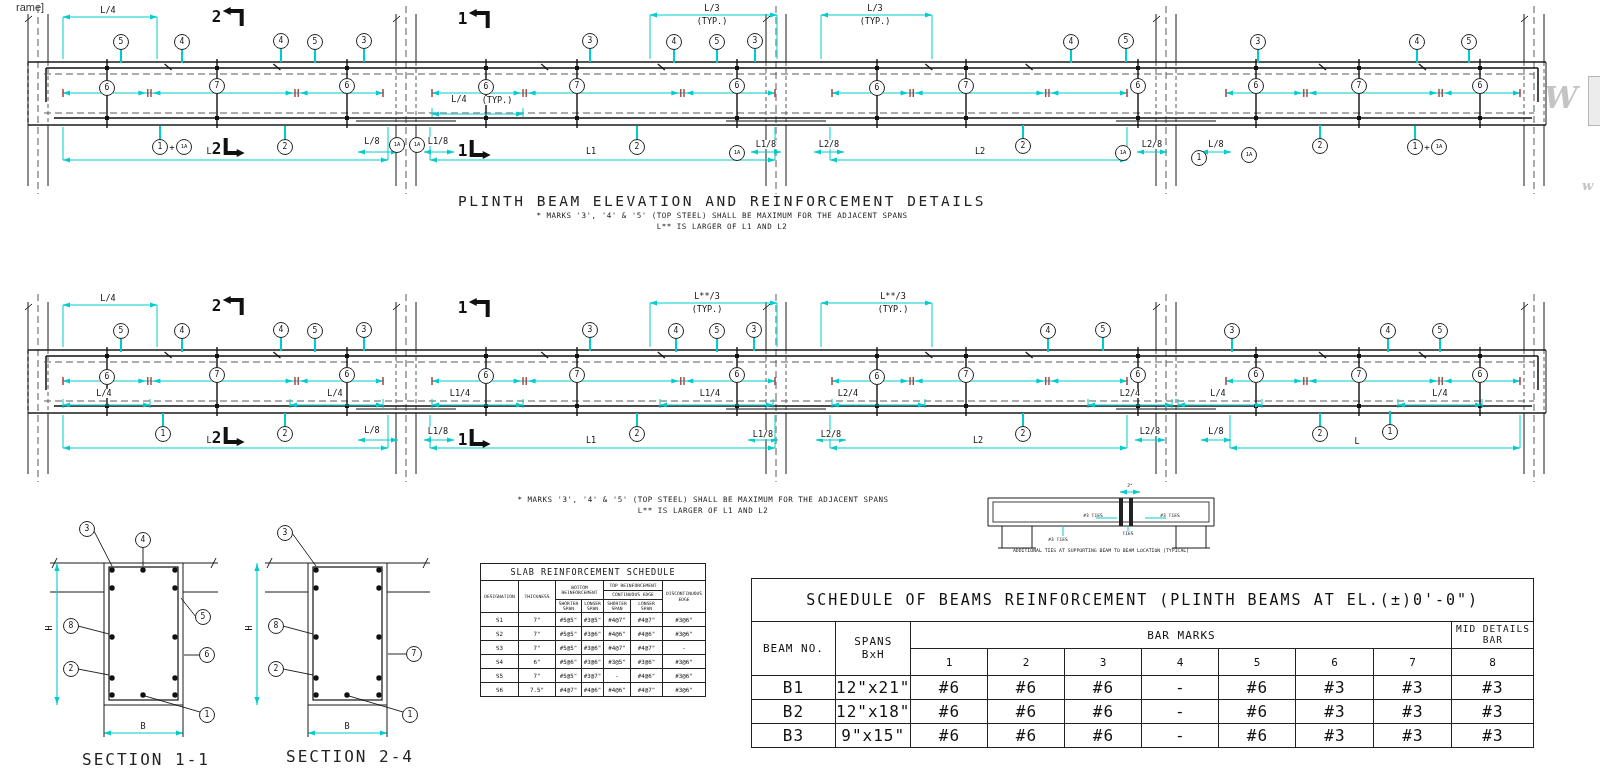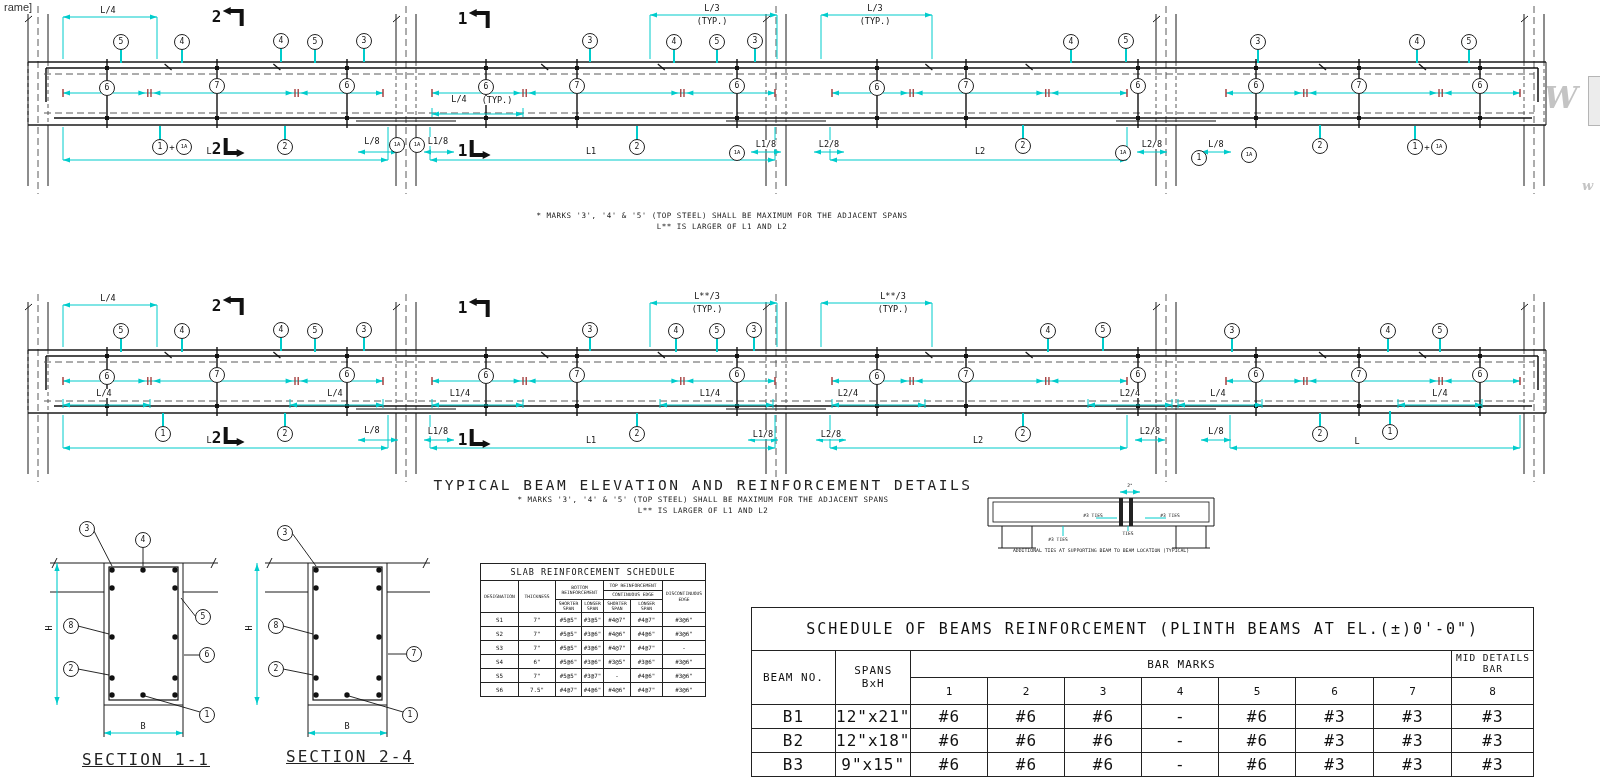--- a/index.html
+++ b/index.html
@@ -10,39 +10,39 @@
   .tiny{font-size:4.6px;background:transparent;}
   .rot{transform:translate(-50%,-50%) rotate(-90deg);background:transparent;}
   .mk{position:absolute;width:14px;height:14px;margin:-8px 0 0 -8px;border:1.1px solid #222;border-radius:50%;background:#fff;display:flex;align-items:center;justify-content:center;font:8px "DejaVu Sans Mono",monospace;color:#111;line-height:1;}
   .mk2{font-size:5.5px;}
   .ldr{position:absolute;width:1.2px;background:#00cccc;}
   .plus{position:absolute;transform:translate(-50%,-50%);font:9px "DejaVu Sans Mono",monospace;color:#111;}
   .cut{position:absolute;transform:translate(-50%,-50%);display:flex;gap:1px;align-items:center;}
   .cutnum{font:600 16px "DejaVu Sans Mono",monospace;color:#111;}
   .title{position:absolute;transform:translateX(-50%);font:14.5px "DejaVu Sans Mono",monospace;letter-spacing:2.5px;color:#222;white-space:nowrap;}
   .note{position:absolute;transform:translateX(-50%);font:7.5px "DejaVu Sans Mono",monospace;letter-spacing:.5px;color:#222;white-space:nowrap;}
-  .sectitle{position:absolute;transform:translateX(-50%);font:16px "DejaVu Sans Mono",monospace;letter-spacing:2px;color:#222;white-space:nowrap;text-decoration:underline;}
+  .sectitle{position:absolute;transform:translateX(-50%);font:16px "DejaVu Sans Mono",monospace;letter-spacing:2px;color:#222;white-space:nowrap;}
   .detailcap{position:absolute;transform:translateX(-50%);font:4.8px "DejaVu Sans Mono",monospace;color:#222;white-space:nowrap;}
-  .corner{position:absolute;left:4px;top:1px;font:11px "Liberation Sans",sans-serif;color:#333;}
+  .corner{position:absolute;left:16px;top:1px;font:11px "Liberation Sans",sans-serif;color:#333;}
   .wm{position:absolute;color:#8a8a8a;opacity:.5;font-family:"DejaVu Serif",serif;font-style:italic;font-weight:bold;}
   .greybox{position:absolute;left:1588px;top:76px;width:14px;height:48px;background:#ececec;border:1px solid #b5b5b5;}
   table{border-collapse:collapse;background:#fff;table-layout:fixed;}
   .beams td{border:1.2px solid #222;text-align:center;font-family:"DejaVu Sans Mono",monospace;color:#111;padding:0;overflow:hidden;}
   .btitle{height:42px;font-size:15px;letter-spacing:2px;}
   .bh{font-size:11px;height:26px;letter-spacing:1px;}
   .pre{white-space:pre-line;line-height:1.15;}
   .smallh{font-size:9.5px;}
   .bd{font-size:16px;height:23px;letter-spacing:1px;}
   .slab td{border:1px solid #222;text-align:center;font-family:"DejaVu Sans Mono",monospace;color:#111;padding:0;overflow:hidden;}
   .stitle{font-size:8.5px;height:16px;letter-spacing:1px;}
   .sh{font-size:4.6px;white-space:pre-line;line-height:1.1;}
   .sh1{height:10px;}.sh2{height:9px;}.sh3{height:13px;}
   .sd{font-size:5.8px;height:13px;}
   #slab-table-wrap{position:absolute;left:480px;top:563px;}
-  #beam-table-wrap{position:absolute;left:751px;top:607px;}
+  #beam-table-wrap{position:absolute;left:751px;top:578px;}
 </style>
 </head>
 <body>
 
 <div id="stage">
   <svg id="linework" width="1600" height="782">
       <line x1="28" y1="14" x2="28" y2="62" stroke="#1b1b1b" stroke-width="1"></line>
       <line x1="48" y1="14" x2="48" y2="62" stroke="#1b1b1b" stroke-width="1"></line>
       <line x1="28" y1="125" x2="28" y2="186" stroke="#1b1b1b" stroke-width="1"></line>
       <line x1="48" y1="125" x2="48" y2="186" stroke="#1b1b1b" stroke-width="1"></line>
@@ -804,23 +804,23 @@
       <div class="mk" style="left: 276px; top: 626px;">8</div>
       <div class="mk" style="left: 414px; top: 654px;">7</div>
       <div class="mk" style="left: 276px; top: 669px;">2</div>
       <div class="mk" style="left: 410px; top: 715px;">1</div>
       <div class="lbl rot" style="left: 249px; top: 628px;">H</div>
       <div class="lbl" style="left: 347px; top: 722px;">B</div>
       <div class="wm" style="left: 1544px; top: 80px; font-size: 30px;">W</div>
       <div class="wm" style="left: 1582px; top: 178px; font-size: 13px;">w</div>
     </div>
   <div class="corner">rame]</div>
+  <div class="title" style="left:722px;top:193px">PLINTH BEAM ELEVATION AND REINFORCEMENT DETAILS</div>
   <div class="note" style="left:722px;top:211px">* MARKS '3', '4' &amp; '5' (TOP STEEL) SHALL BE MAXIMUM FOR THE ADJACENT SPANS</div>
   <div class="note" style="left:722px;top:222px">L** IS LARGER OF L1 AND L2</div>
-  <div class="title" style="left:703px;top:477px">TYPICAL BEAM ELEVATION AND REINFORCEMENT DETAILS</div>
   <div class="note" style="left:703px;top:495px">* MARKS '3', '4' &amp; '5' (TOP STEEL) SHALL BE MAXIMUM FOR THE ADJACENT SPANS</div>
   <div class="note" style="left:703px;top:506px">L** IS LARGER OF L1 AND L2</div>
   <div class="sectitle" style="left:146px;top:750px">SECTION 1-1</div>
   <div class="sectitle" style="left:350px;top:747px">SECTION 2-4</div>
   <div class="detailcap" style="left:1101px;top:548px">ADDITIONAL TIES AT SUPPORTING BEAM TO BEAM LOCATION (TYPICAL)</div>
   <div id="slab-table-wrap">
       <table class="slab">
         <colgroup>
           <col style="width: 38px;">
           <col style="width: 37px;">

